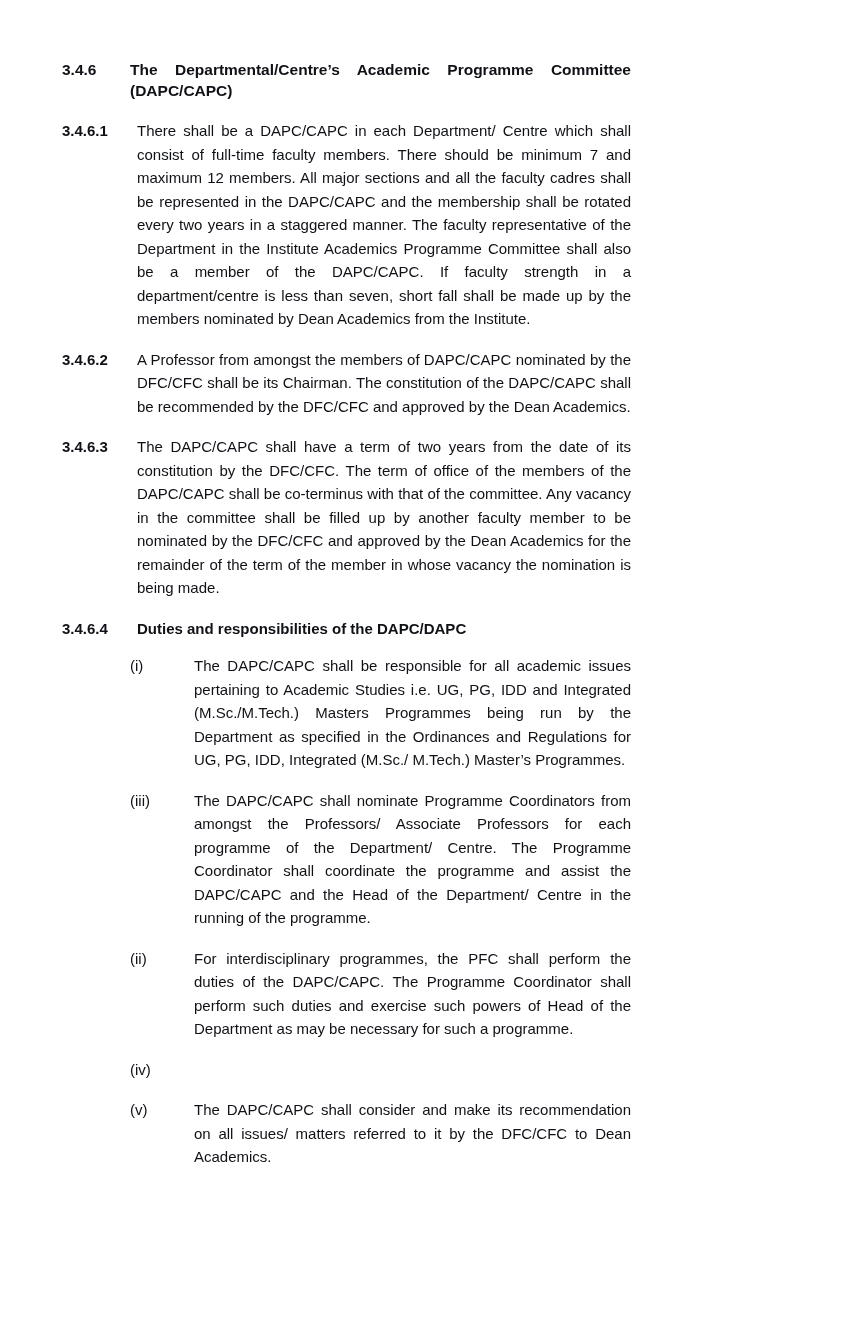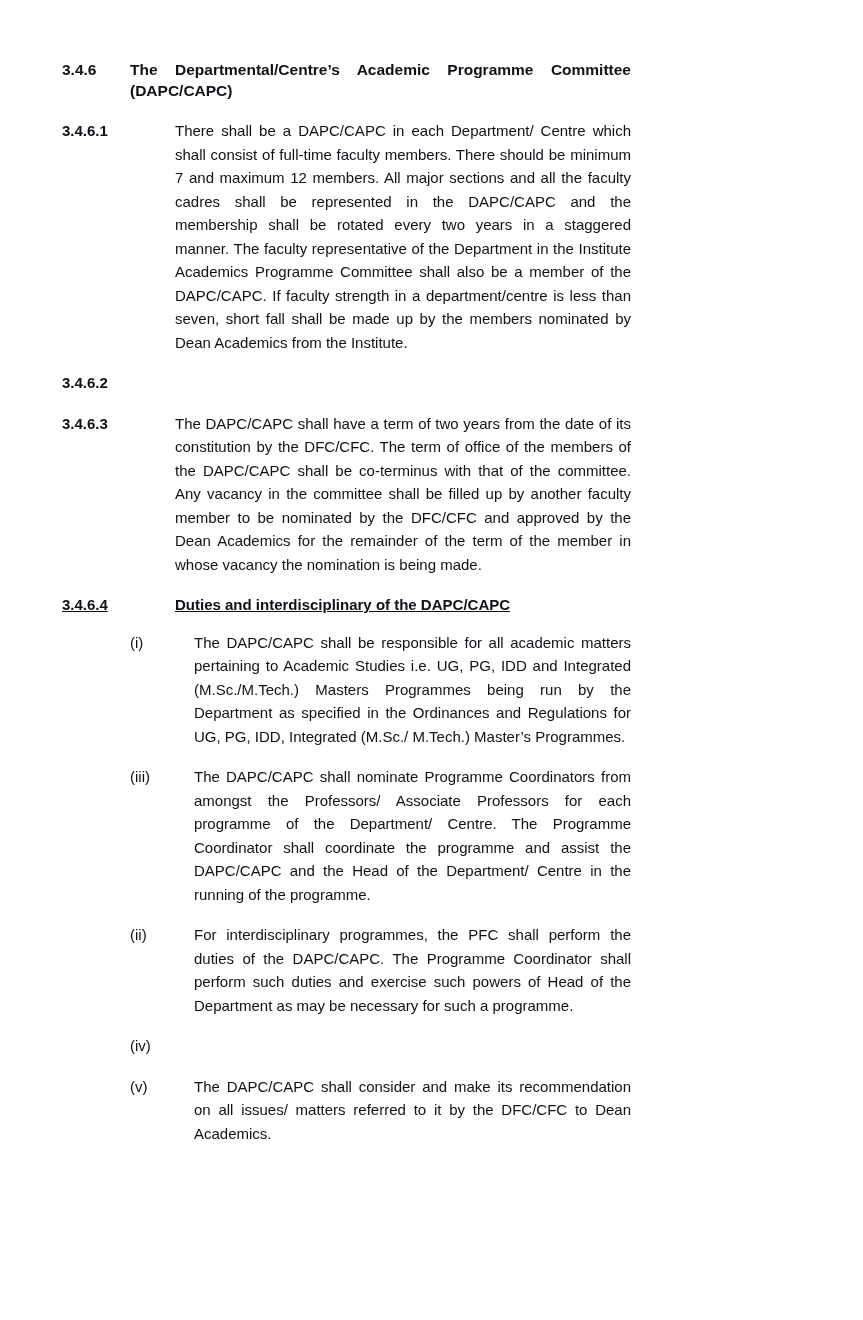--- a/index.html
+++ b/index.html
@@ -43,41 +43,39 @@
     text-align: justify;
     text-align-last: left;
     hyphens: none;
   }
 
   
   .clause {
     display: flex;
     align-items: flex-start;
     margin-bottom: 17px;
-    gap: 38px;
   }
   .clause .cnum {
     flex: 0 0 75px;
     font-weight: bold;
     font-size: 15px;
     line-height: 23.5px;
   }
   .clause .ctext {
     flex: 1;
     font-size: 15px;
     line-height: 23.5px;
     text-align: justify;
     text-align-last: left;
   }
   .clause.bold .ctext {
     font-weight: bold;
   }
   .clause.bold {
     margin-bottom: 14px;
-    text-decoration: underline;
   }
 
   
   .sub-list {
     margin-top: 4px;
   }
   .sub-item {
     display: flex;
     align-items: flex-start;
     margin-bottom: 17px;
@@ -106,37 +104,38 @@
     <div class="title">The Departmental/Centre’s Academic Programme Committee (DAPC/CAPC)</div>
   </div>
 
   <div class="clause">
     <div class="cnum">3.4.6.1</div>
     <div class="ctext">There shall be a DAPC/CAPC in each Department/ Centre which shall consist of full-time faculty members. There should be minimum 7 and maximum 12 members. All major sections and all the faculty cadres shall be represented in the DAPC/CAPC and the membership shall be rotated every two years in a staggered manner.  The faculty representative of the Department in the Institute Academics Programme Committee shall also be a member of the DAPC/CAPC. If faculty strength in a department/centre is less than seven, short fall shall be made up by the members nominated by Dean Academics from the Institute.</div>
   </div>
 
   <div class="clause">
     <div class="cnum">3.4.6.2</div>
+    <div class="ctext">A Professor from amongst the members of DAPC/CAPC nominated by the DFC/CFC shall be its Chairman. The constitution of the DAPC/CAPC shall be recommended by the DFC/CFC and approved by the Dean Academics.</div>
   </div>
 
   <div class="clause">
     <div class="cnum">3.4.6.3</div>
     <div class="ctext">The DAPC/CAPC shall have a term of two years from the date of its constitution by the DFC/CFC. The term of office of the members of the DAPC/CAPC shall be co-terminus with that of the committee. Any vacancy in the committee shall be filled up by another faculty member to be nominated by the DFC/CFC and approved by the Dean Academics for the remainder of the term of the member in whose vacancy the nomination is being made.</div>
   </div>
 
   <div class="clause bold">
     <div class="cnum">3.4.6.4</div>
-    <div class="ctext">Duties and interdisciplinary of the DAPC/CAPC</div>
+    <div class="ctext">Duties and responsibilities of the DAPC/DAPC</div>
   </div>
 
   <div class="sub-list">
 
     <div class="sub-item">
       <div class="rnum">(i)</div>
-      <div class="rtext">The DAPC/CAPC shall be responsible for all academic matters pertaining to Academic Studies i.e. UG, PG, IDD and Integrated (M.Sc./M.Tech.) Masters Programmes being run by the Department as specified in the Ordinances and Regulations for UG, PG, IDD, Integrated  (M.Sc./ M.Tech.) Master’s Programmes.</div>
+      <div class="rtext">The DAPC/CAPC shall be responsible for all academic issues pertaining to Academic Studies i.e. UG, PG, IDD and Integrated (M.Sc./M.Tech.) Masters Programmes being run by the Department as specified in the Ordinances and Regulations for UG, PG, IDD, Integrated  (M.Sc./ M.Tech.) Master’s Programmes.</div>
     </div>
 
     <div class="sub-item">
       <div class="rnum">(iii)</div>
       <div class="rtext">The DAPC/CAPC shall nominate Programme Coordinators from amongst the Professors/ Associate Professors for each programme of the Department/ Centre. The Programme Coordinator shall coordinate the programme and assist the DAPC/CAPC and the Head of the Department/ Centre in the running of the programme.</div>
     </div>
 
     <div class="sub-item">
       <div class="rnum">(ii)</div>
       <div class="rtext">For interdisciplinary programmes, the PFC shall perform the duties of the DAPC/CAPC. The Programme Coordinator shall perform such duties and exercise such powers of Head of the Department as may be necessary for such a programme.</div>

